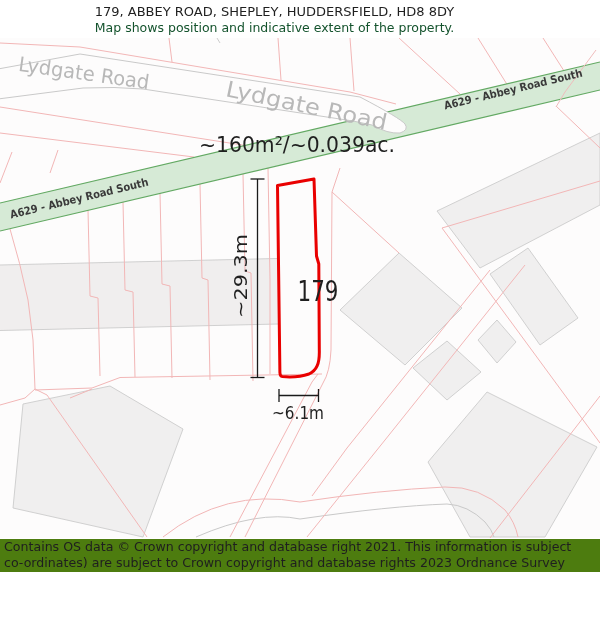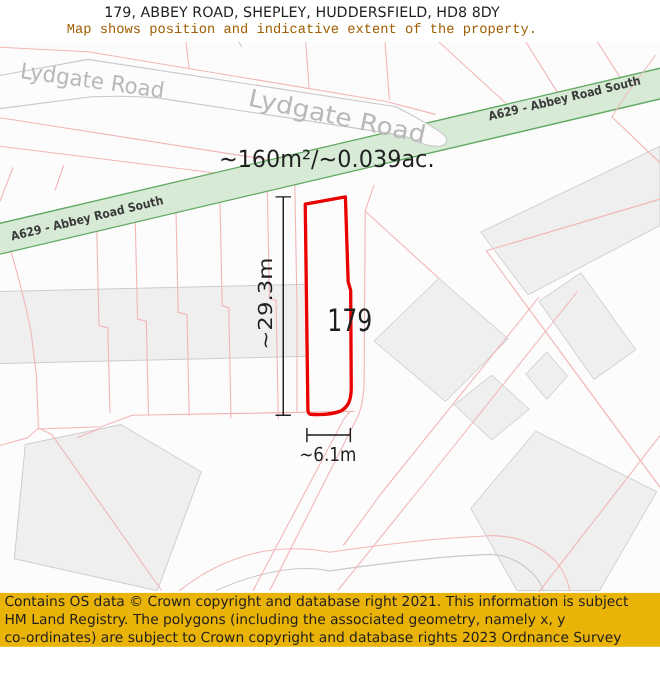--- a/index.html
+++ b/index.html
@@ -1,22 +1,22 @@
 <!DOCTYPE html>
 <html><head>
 <meta charset="utf-8">
 <style>
   html,body{margin:0;padding:0;background:#ffffff;}
   #frame{position:relative;width:600px;height:625px;background:#ffffff;overflow:hidden;
          font-family:"DejaVu Sans","Liberation Sans",sans-serif;}
   #header{position:absolute;top:0;left:0;width:549px;height:38px;text-align:center;background:#ffffff;}
   #title{font-size:13px;color:#1f1f1f;margin-top:4px;letter-spacing:0;}
-  #subtitle{font-size:12.5px;color:#a16207;margin-top:1px;font-family:Liberation Mono, monospace;}
+  #subtitle{font-size:12.5px;color:#14532d;margin-top:1px;}
   #map{position:absolute;top:38px;left:0;width:600px;height:500px;}
-  #footer{position:absolute;top:539px;left:0;width:600px;background:#eab308;}
+  #footer{position:absolute;top:539px;left:0;width:600px;background:#4d7c0f;}
   .fline{font-size:12.6px;line-height:16.3px;color:#1f1f1f;padding-left:4px;white-space:nowrap;}
   text{fill:#222222;}
   .maplabel{fill:#1f1f1f;}
   .roadname{fill:#b8b8b8;}
   .a629{fill:#3a3a3a;font-weight:bold;}
 </style>
 </head>
 <body>
 
 <div id="frame">
@@ -123,17 +123,16 @@
     </g>
     <text class="maplabel" x="298" y="419" font-size="17.5" text-anchor="middle" textLength="52" lengthAdjust="spacingAndGlyphs">~6.1m</text>
 
     <text class="maplabel" x="297" y="152" font-size="21.5" text-anchor="middle" textLength="196" lengthAdjust="spacingAndGlyphs">~160m²/~0.039ac.</text>
 
     <text class="maplabel" x="318" y="301" font-size="28" text-anchor="middle" textLength="41" lengthAdjust="spacingAndGlyphs">179</text>
   </svg>
 
   <div id="footer">
     <div class="fline">Contains OS data © Crown copyright and database right 2021. This information is subject</div>
-    <div class="fline">HM Land Registry. The polygons (including the associated geometry, namely x, y</div>
     <div class="fline">co-ordinates) are subject to Crown copyright and database rights 2023 Ordnance Survey</div>
   </div>
 
 </div>
 
 </body></html>

